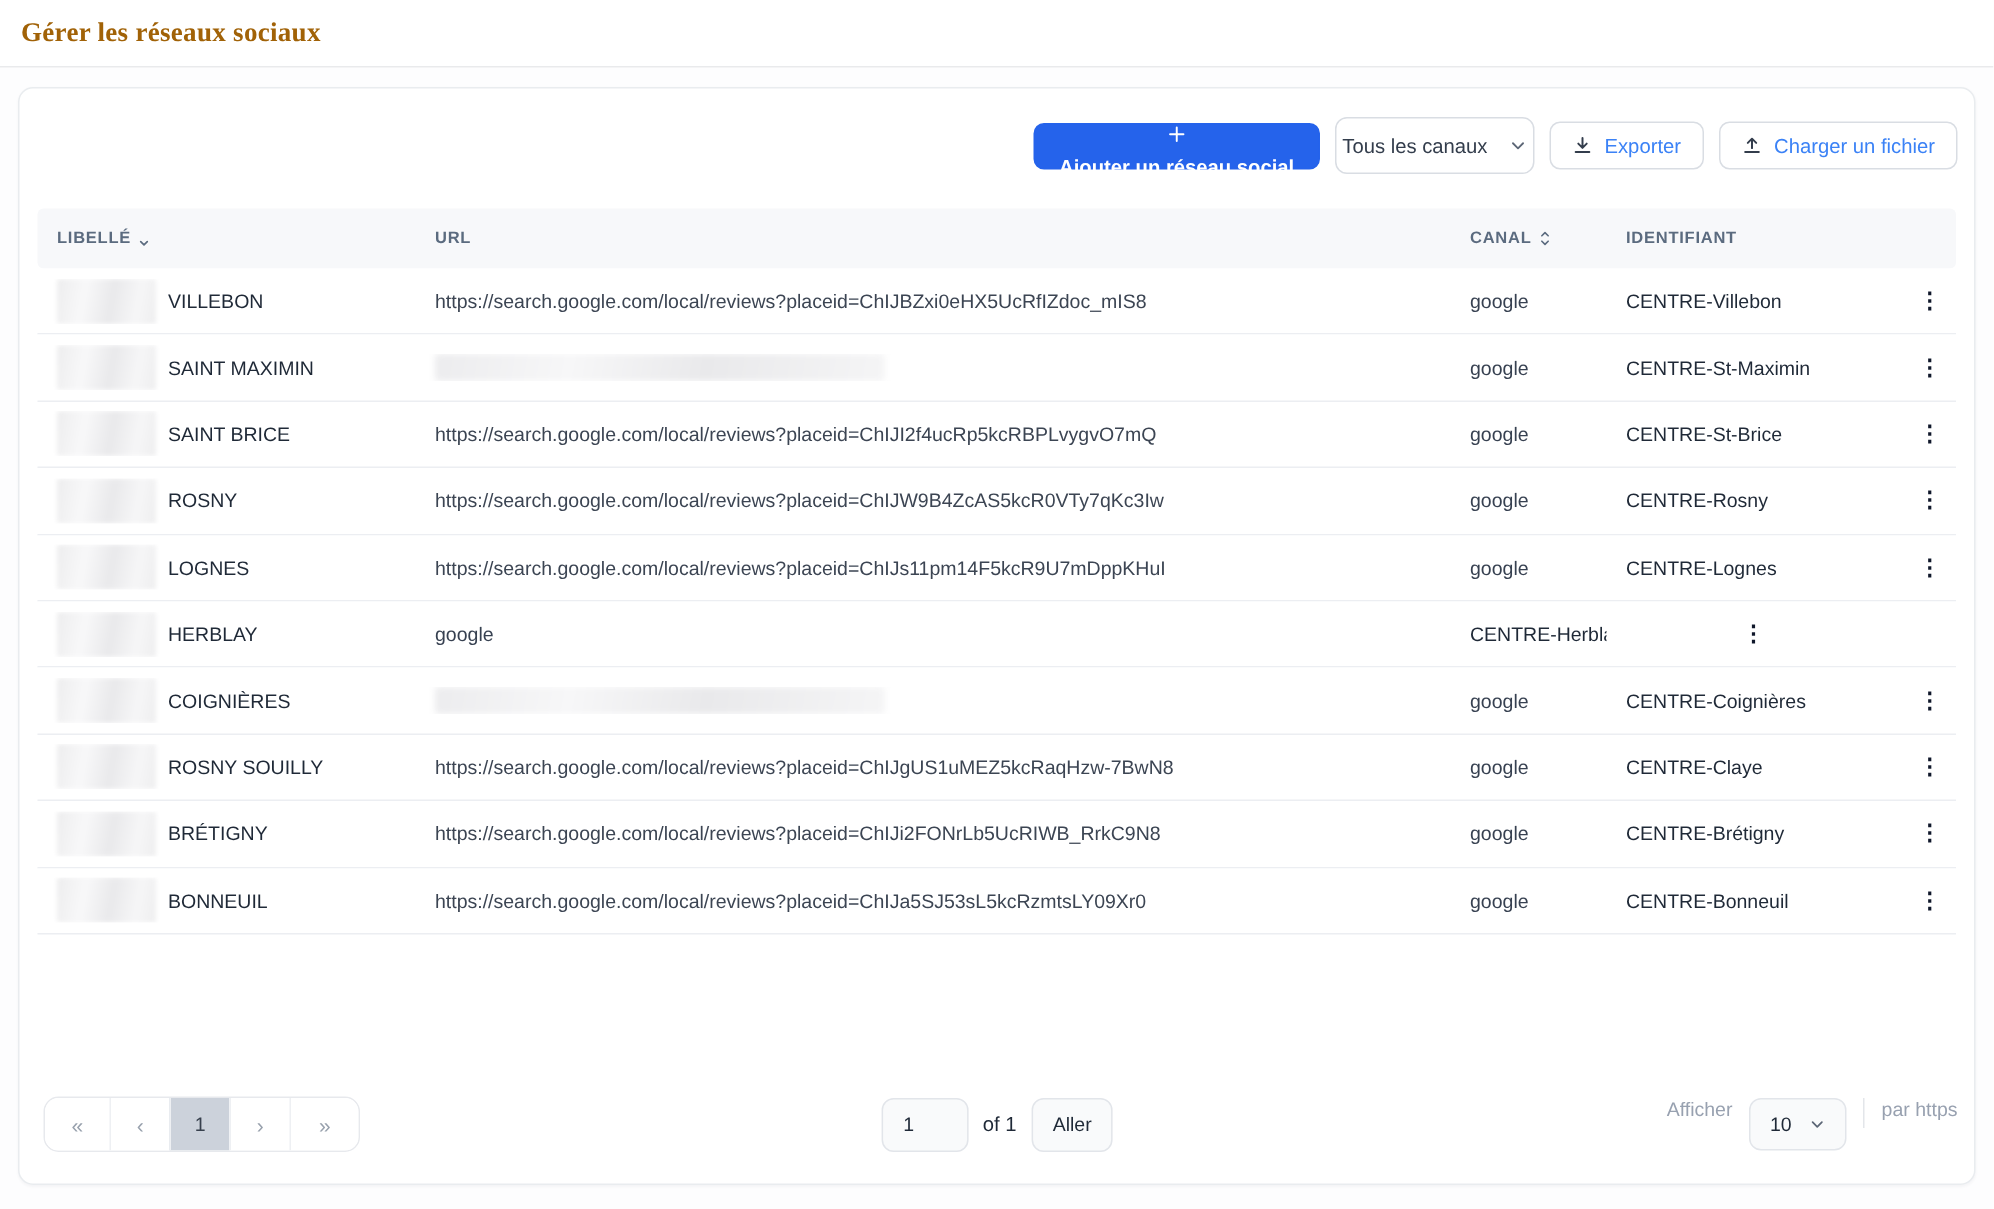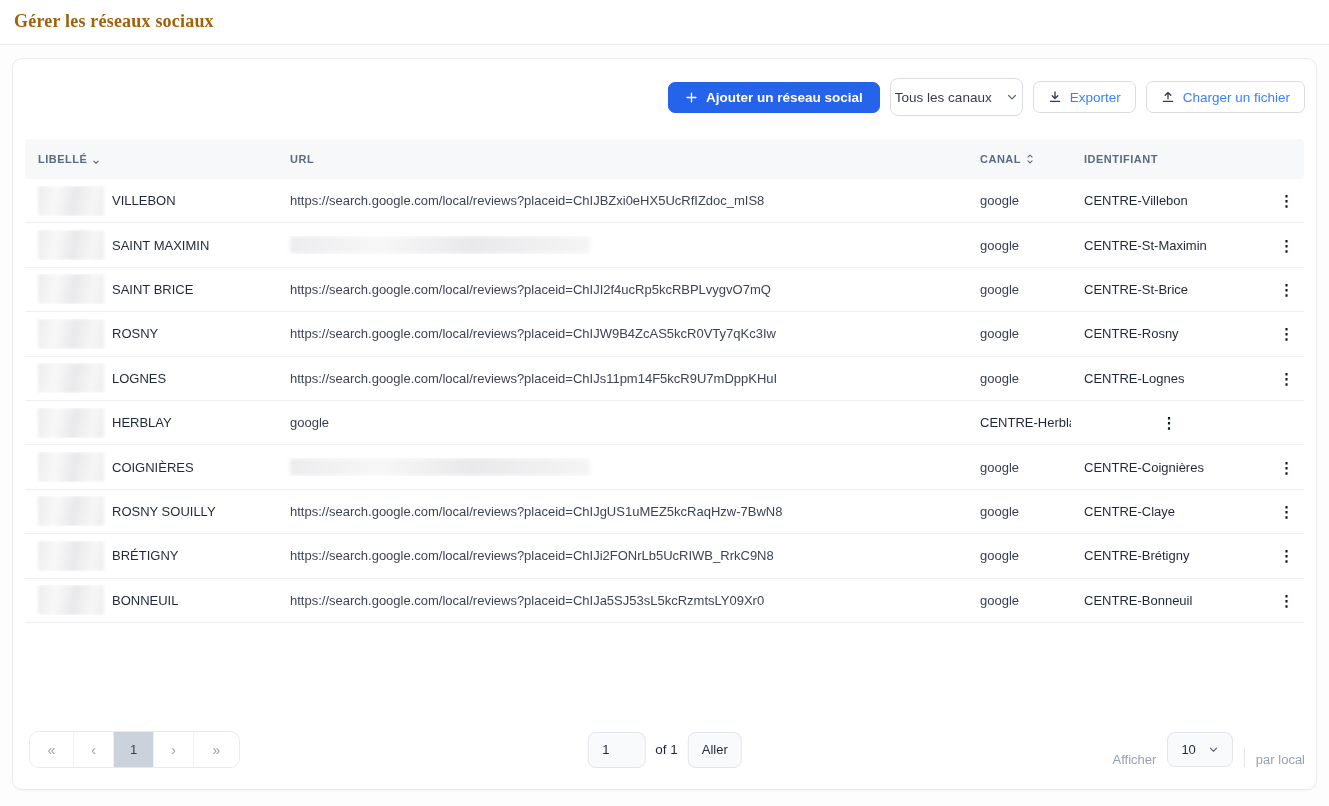--- a/index.html
+++ b/index.html
@@ -14,21 +14,21 @@
   .card { margin:13px 12px 0; height:732px; background:#fff; border:1px solid #e9ecef;
           border-radius:10px; box-shadow:0 1px 2px rgba(16,24,40,.04);
           display:flex; flex-direction:column; }
 
   
   .toolbar { display:flex; justify-content:flex-end; align-items:center; gap:10px;
              padding:19px 11px 0 11px; }
   .btn { display:inline-flex; align-items:center; gap:8px; border-radius:7px;
          font-size:13.5px; cursor:pointer; white-space:nowrap; }
   .btn-primary { background:var(--accent,#2563eb); color:#fff; border:1px solid var(--accent,#2563eb);
-                 height:31px; padding:0 16px; font-weight:600; }
+                 height:31px; padding:0 16px; font-weight:600;flex-direction:column; }
   .btn-light { background:#fff; color:#3b82f6; border:1px solid #d9dde3;
                height:32px; padding:0 14px; font-weight:500; }
   .btn-select { height:38px; padding:0 4px; border-radius:8px; gap:14px; color:#333d4c; }
   .btn svg { flex:0 0 auto; }
 
   
   .table { margin:23px 12px 0; }
   .thead, .trow { display:grid; grid-template-columns:252px 690px 104px 197px 38px; align-items:center; }
   .thead { height:40px; background:#f7f8fa; border-radius:4px; color:#5b6b7f;
            font-size:11px; font-weight:600; letter-spacing:.5px; }
@@ -64,21 +64,21 @@
 
   .goto { position:absolute; left:50%; transform:translateX(-50%); display:flex;
           align-items:center; gap:10px; }
   .page-input { width:58px; height:36px; background:#f9fafb; border:1px solid #e2e5ea;
                 border-radius:8px; padding:0 14px; font-size:13px; color:#1f2937;
                 font-family:"Liberation Sans", sans-serif; }
   .of-label { font-size:13.5px; color:#1f2937; }
   .go-btn { height:36px; padding:0 13px; background:#f9fafb; border:1px solid #e2e5ea;
             border-radius:8px; font-size:13px; color:#1f2937; cursor:pointer; }
 
-  .page-size { margin-left:auto; display:flex; align-items:flex-end; gap:11px; }
+  .page-size { margin-left:auto; display:flex; align-items:flex-start; gap:11px; }
   .dim { font-size:13px; color:#98a1b0; }
   .size-select { display:flex; align-items:center; gap:12px; height:35px; padding:0 13px;
                  background:#f9fafb; border:1px solid #e2e5ea; border-radius:8px;
                  font-size:13px; color:#1f2937; cursor:pointer; }
   .vdiv { width:1px; height:20px; background:#e3e6ea; }
 
   .icon { display:inline-flex; }
 </style>
 </head>
 <body>
@@ -332,17 +332,17 @@
       <span class="dim">Afficher</span>
       <div class="size-select">
         <span>10</span>
         <span class="icon">
           <svg width="11" height="11" viewBox="0 0 16 16">
               <path d="M3.5 6l4.5 4.5L12.5 6" stroke="#5c6676" stroke-width="1.7" fill="none" stroke-linecap="round" stroke-linejoin="round"></path>
             </svg>
         </span>
       </div>
       <span class="vdiv"></span>
-      <span class="dim">par local</span>
+      <span class="dim">par https</span>
     </div>
   </div>
 
 </div>
 
 </body></html>

